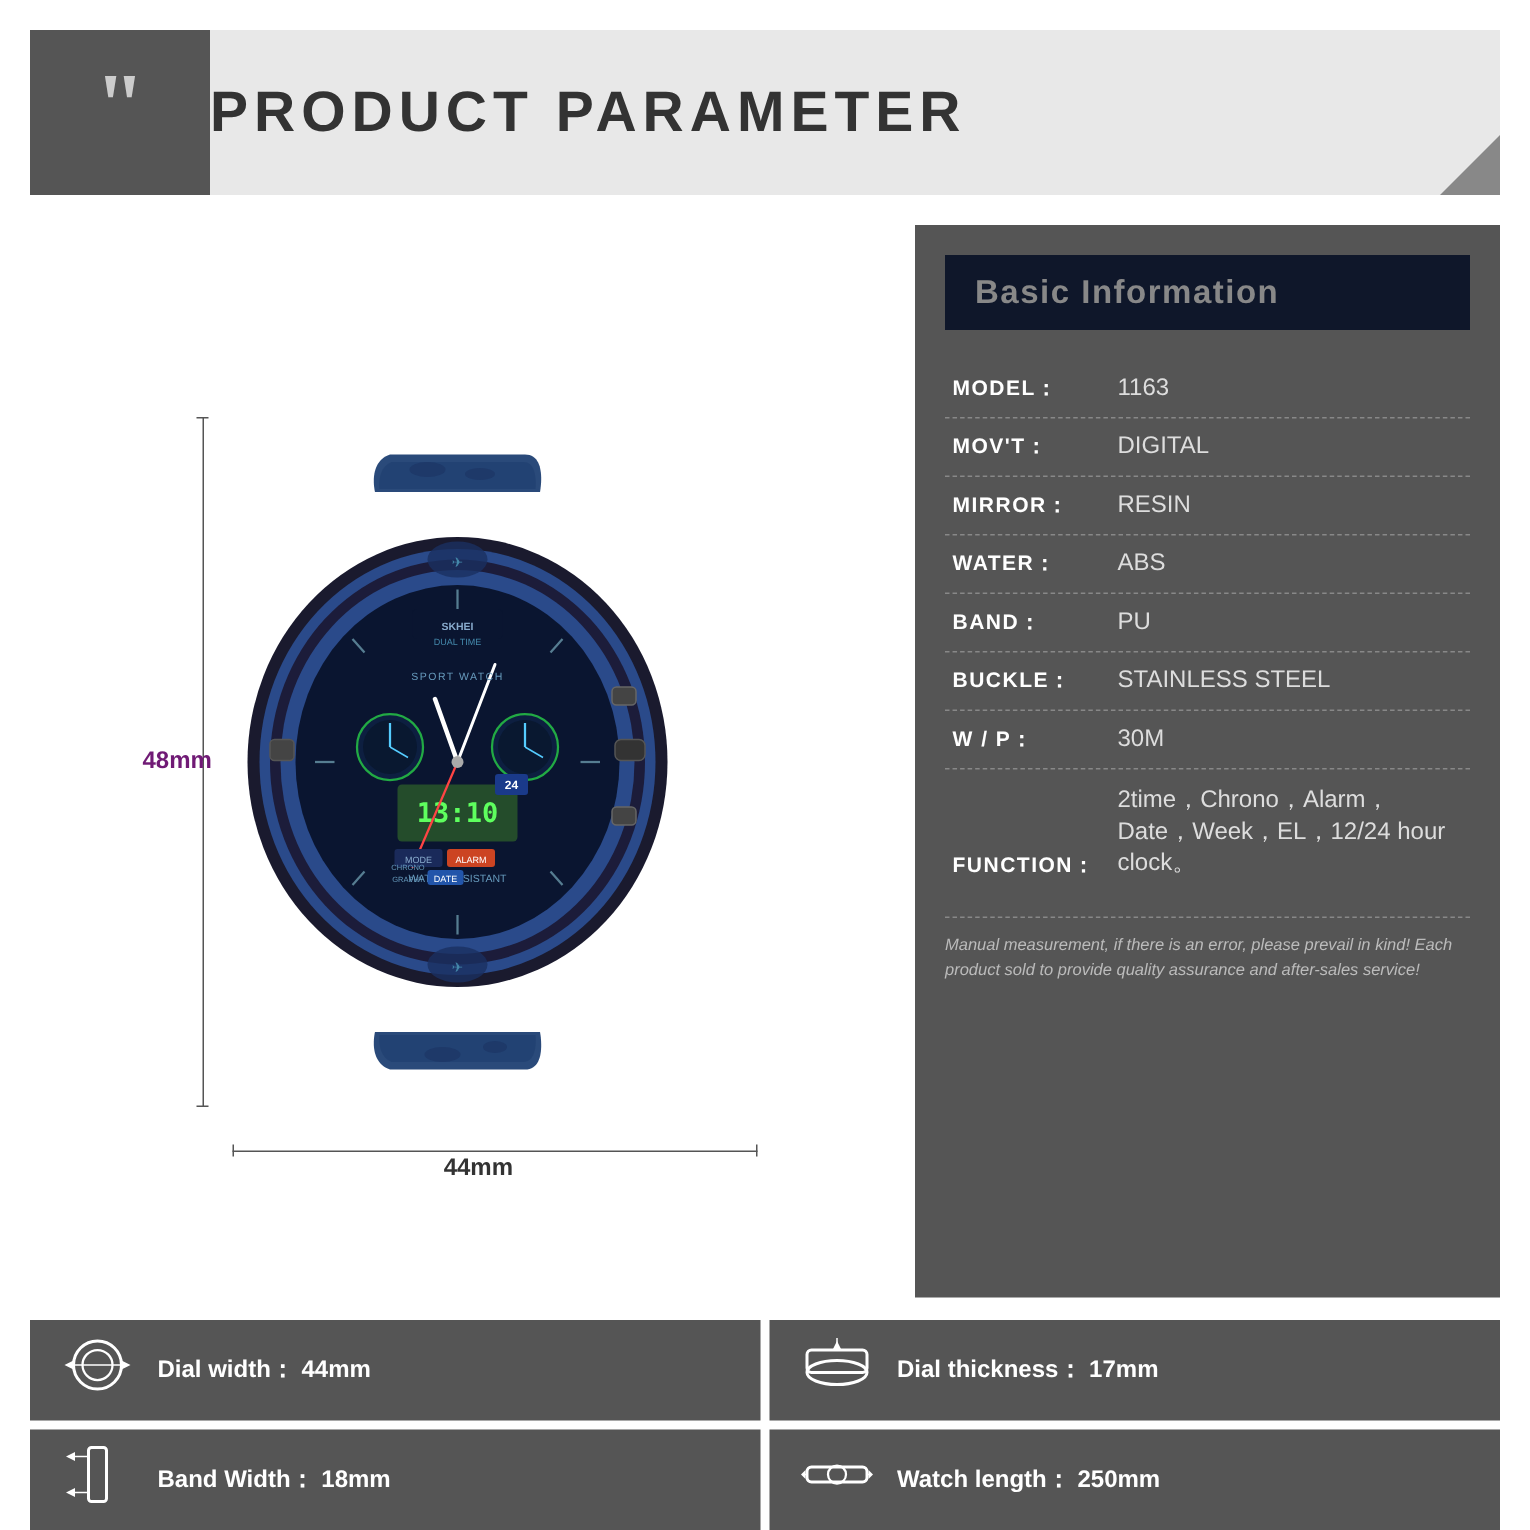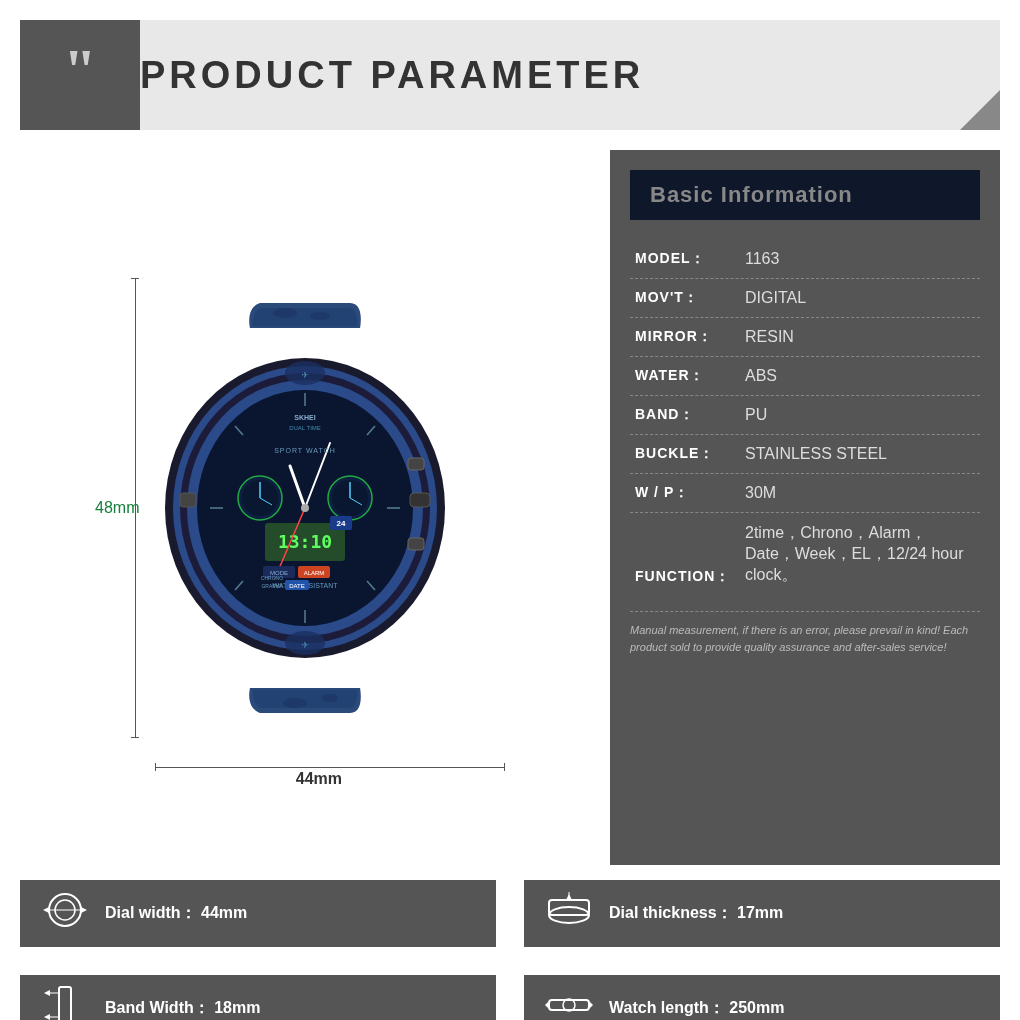--- a/index.html
+++ b/index.html
@@ -134,22 +134,22 @@
     }
     .hline::before { left: 0; }
     .hline::after { right: 0; }
 
     .dim-label-v {
       position: absolute;
       left: 0;
       top: 50%;
       transform: translateY(-50%);
       font-size: 16px;
-      color: #15803d;
-      font-weight: 400;
+      color: #701a75;
+      font-weight: 700;
     }
 
     .dim-label-h {
       position: absolute;
       bottom: 10px;
       left: 50%;
       transform: translateX(-20%);
       font-size: 16px;
       color: #333;
       font-weight: 600;
@@ -215,21 +215,21 @@
       color: #bbb;
       font-style: italic;
       line-height: 1.5;
     }
 
     
     .bottom-specs {
       display: grid;
       grid-template-columns: 1fr 1fr;
       grid-template-rows: 1fr 1fr;
-      gap: 28px;
+      gap: 6px;
       height: 120px;
     }
 
     .spec-item {
       background: #555;
       display: flex;
       align-items: center;
       padding: 10px 20px;
       gap: 15px;
     }

